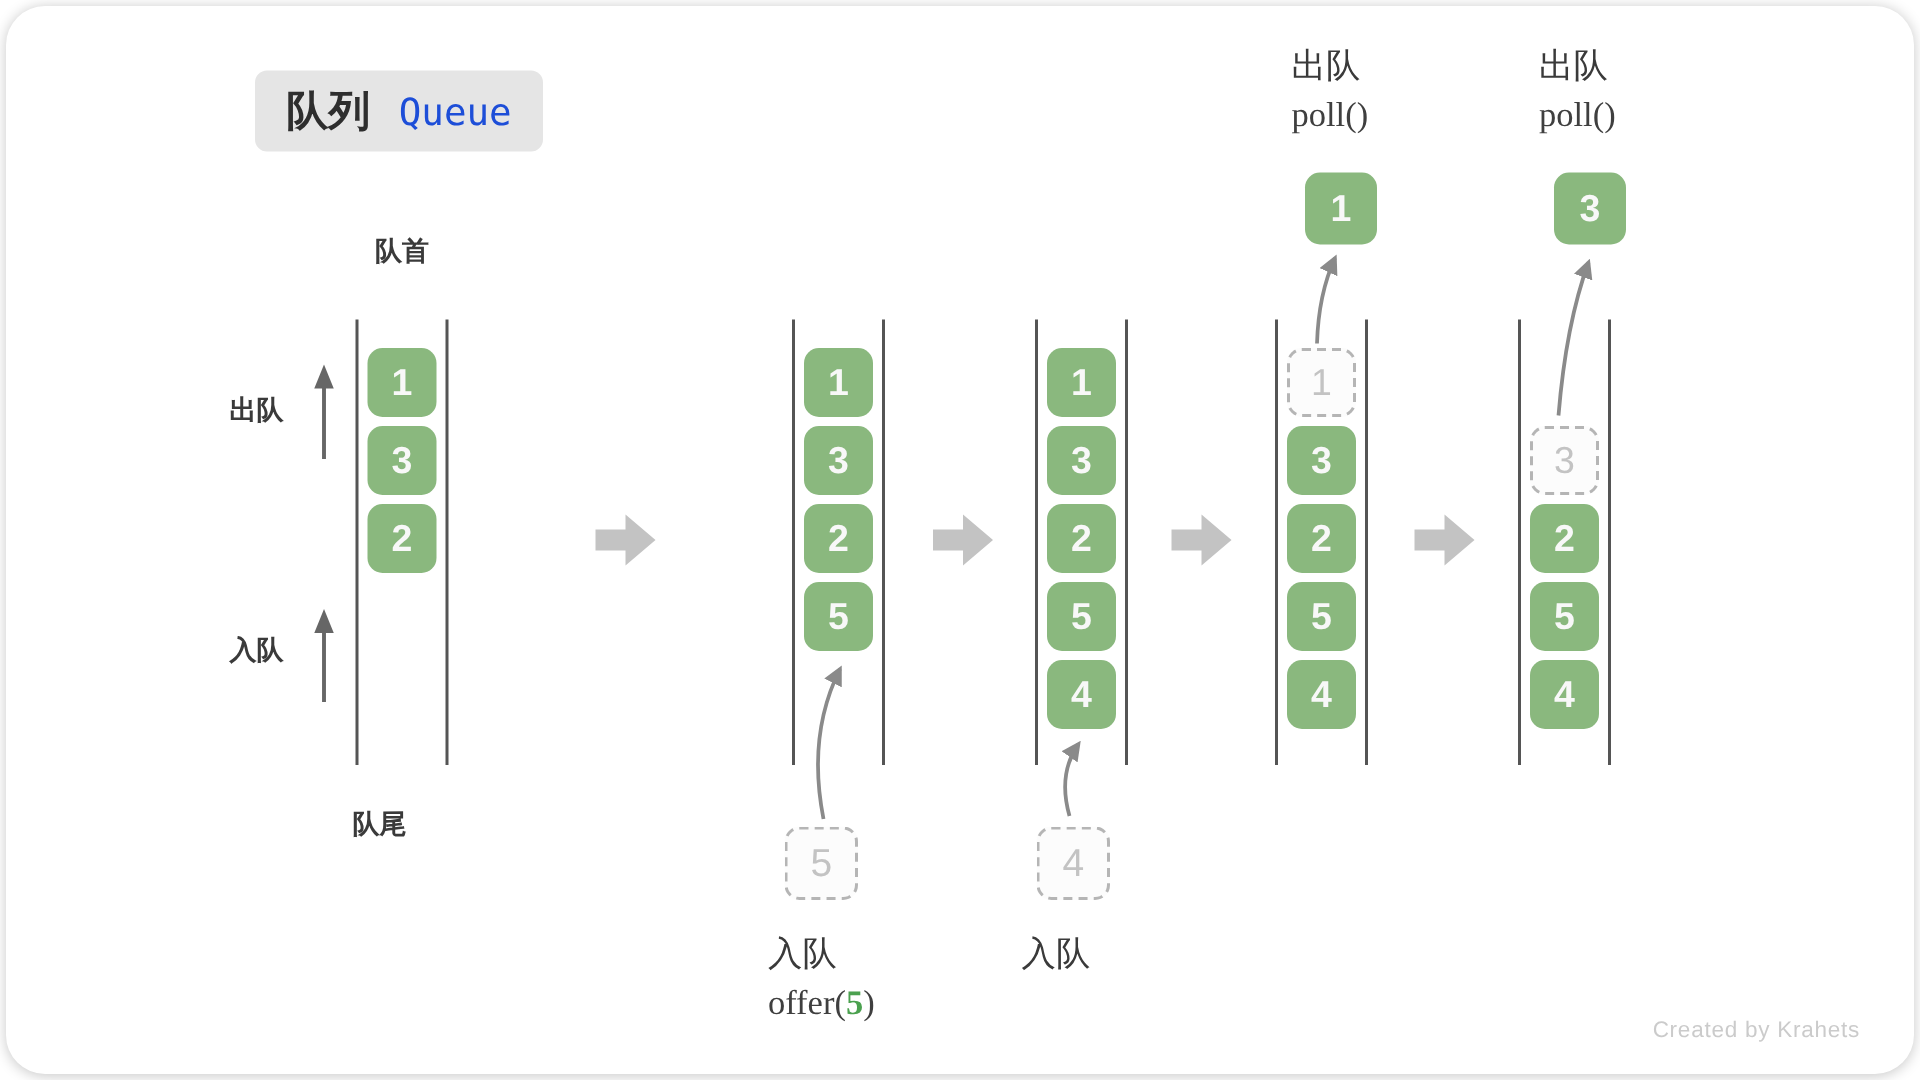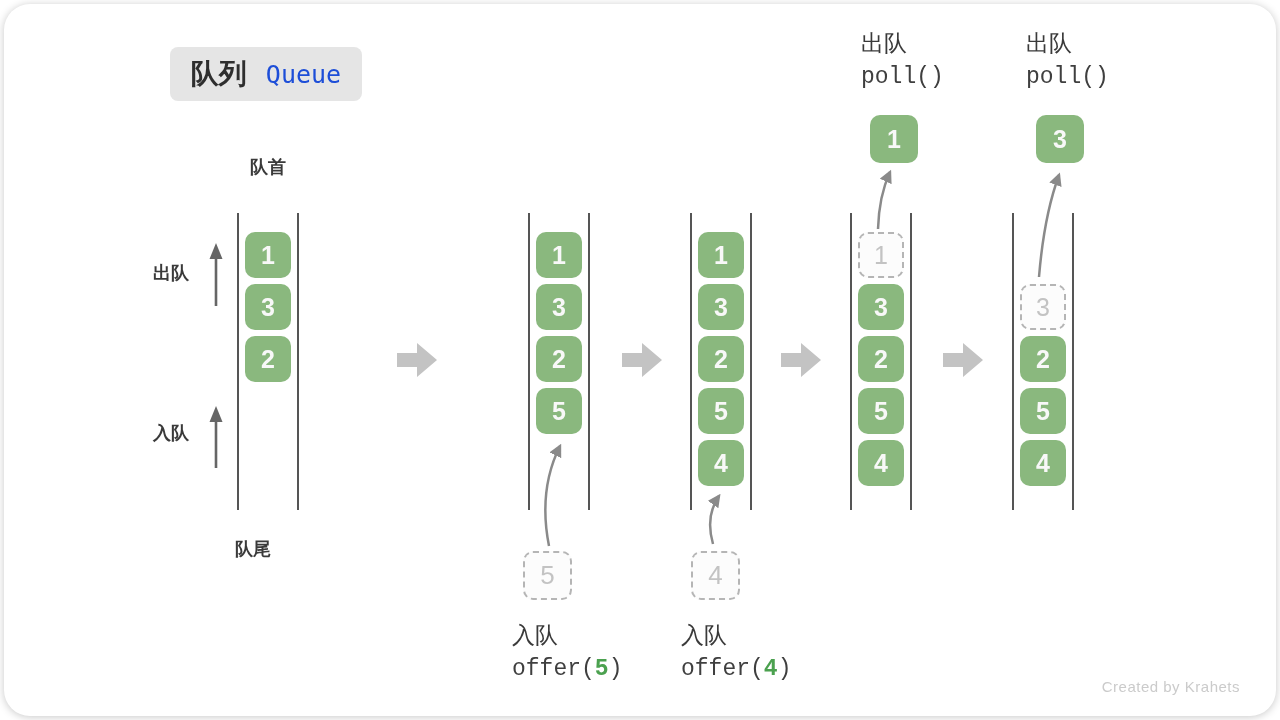--- a/index.html
+++ b/index.html
@@ -20,21 +20,21 @@
   .lbl{font-size:18px;font-weight:bold;color:var(--text);white-space:nowrap}
   .wall{position:absolute;width:2px;height:297px;top:213px;background:var(--wall)}
   .box{position:absolute;width:46px;height:46px;border-radius:10px;display:flex;
     align-items:center;justify-content:center;font-size:25px;font-weight:bold}
   .box.solid{background:var(--green);color:#f8f8f8}
   .box.dashed{border:2px dashed var(--dash-border);background:#fcfcfc;
     color:var(--dash-text);font-weight:400}
   .box.emit{width:48px;height:48px}
   .box.free{width:49px;height:49px;font-size:26px}
   .op{position:absolute;color:var(--text);font-size:23px;line-height:34px;white-space:nowrap}
-  .op .code{font-family:Liberation Mono, monospace;color:#3f3f3f}
+  .op .code{font-family:Liberation Serif, serif;color:#3f3f3f}
   .op .arg{color:var(--arg-green);font-weight:bold}
   .wm{right:40px;bottom:25px;font-family:Liberation Sans, sans-serif;
     font-size:15px;color:var(--wm);letter-spacing:.5px}
   svg.layer{position:absolute;left:0;top:0;pointer-events:none}
   .curve{stroke:var(--arrow);stroke-width:2.5;fill:none}
   .uparrow{stroke:var(--up-arrow);stroke-width:2.6}
   .uphead{fill:var(--up-arrow)}
   .blockarrow{fill:var(--block-arrow)}
   #ah path{fill:var(--arrow)}
 </style>
@@ -131,21 +131,20 @@
 
 <div class="abs box solid emit" style="left:870px;top:115px">1</div>
 <div class="abs box solid emit" style="left:1036px;top:115px">3</div>
 
 <div class="op" style="left:512px;top:618px">
   <div>入队</div>
   <div class="code"><span>offer(</span><span class="arg">5</span><span>)</span></div>
 </div>
 <div class="op" style="left:681px;top:618px">
   <div>入队</div>
-  <div class="code"><span>offer(</span><span class="arg">4</span><span>)</span></div>
 </div>
 <div class="op" style="left:861px;top:26px">
   <div>出队</div>
   <div class="code">poll()</div>
 </div>
 <div class="op" style="left:1026px;top:26px">
   <div>出队</div>
   <div class="code">poll()</div>
 </div>
 

